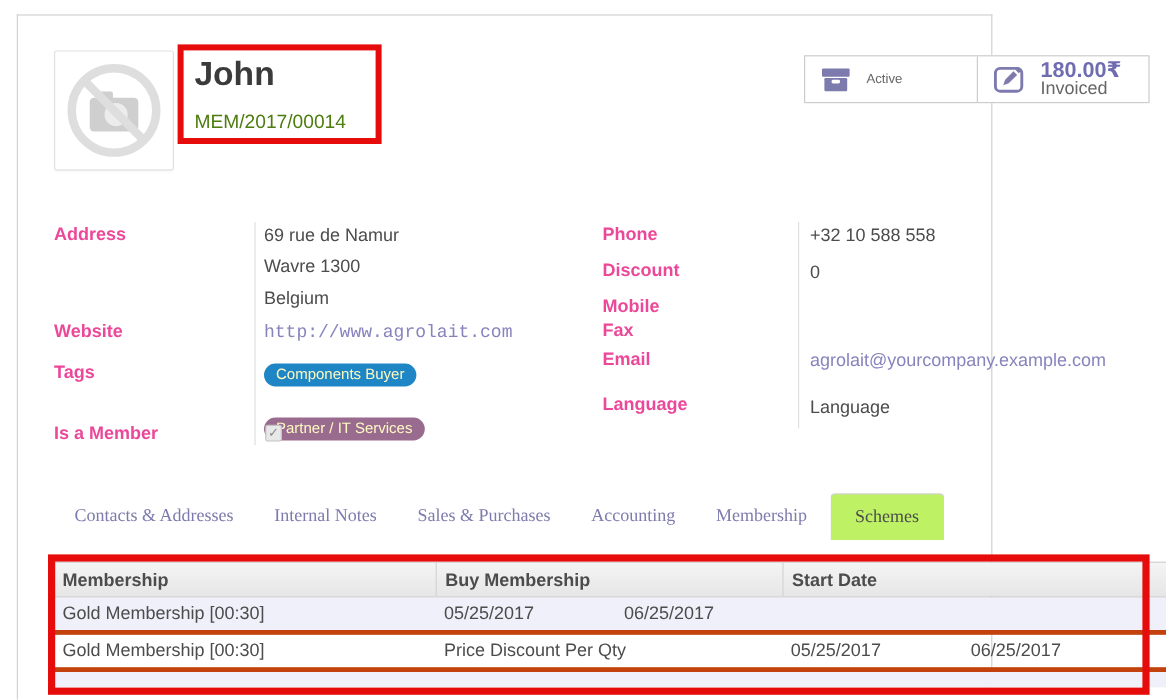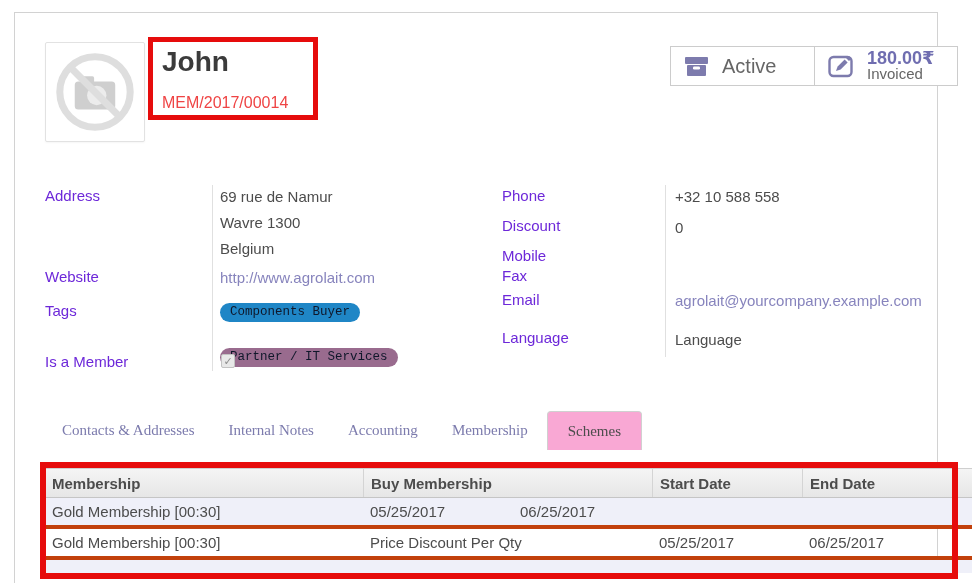--- a/index.html
+++ b/index.html
@@ -1,62 +1,62 @@
 <!DOCTYPE html>
 <html><head>
 <meta charset="utf-8">
 <style>
   * { margin:0; padding:0; box-sizing:border-box; }
   html,body { width:972px; height:583px; background:#fff; overflow:hidden;
     font-family:"Liberation Sans","DejaVu Sans",sans-serif; color:#4c4c4c; }
 
-  .card { position:absolute; left:14px; top:12px; width:924px; height:571px;
+  .card { position:absolute; left:14px; top:12px; width:813px; height:571px;
     background:#fff; border:1px solid #d2d2d2; border-bottom:none; }
 
   
   .photo { position:absolute; left:30px; top:29px; width:100px; height:100px;
     background:#fff; border:1px solid #e2e2e2; border-radius:2px;
     display:flex; align-items:center; justify-content:center;
     box-shadow:0 1px 2px rgba(0,0,0,.04); }
 
   
   .red-box-name { position:absolute; left:133px; top:24px; width:170px; height:83px;
     border:5px solid #e60c0c; z-index:50; pointer-events:none; }
   .red-box-table { position:absolute; left:25px; top:449px; width:918px; height:117px;
     border:6px solid #e60c0c; z-index:50; pointer-events:none; }
 
   .name { position:absolute; left:147px; top:33px; font-size:28px; font-weight:bold; color:#3b3b3b; }
-  .ref  { position:absolute; left:147px; top:81px; font-size:16px; color:#ef4444; }
+  .ref  { position:absolute; left:147px; top:81px; font-size:16px; color:#4d7c0f; }
 
   
   .stats { position:absolute; left:655px; top:33px; height:40px; display:flex;
     border:1px solid #ccc; background:#fff; }
   .stat-btn { width:143px; display:flex; align-items:center; padding-left:13px; gap:13px; cursor:pointer; }
   .stat-btn + .stat-btn { border-left:1px solid #ccc; }
-  .stat-label { font-size:20px; color:#666; }
+  .stat-label { font-size:11px; color:#666; }
   .stat-value { font-size:18px; font-weight:bold; color:#6f6db0; line-height:14px; }
   .stat-sub   { font-size:15px; color:#666; line-height:17px; }
 
   
-  .flabel { position:absolute; font-size:15px; font-weight:normal; color:#6d28d9; }
+  .flabel { position:absolute; font-size:15px; font-weight:bold; color:#ec4899; }
   .fvalue { position:absolute; font-size:15px; color:#4c4c4c; }
   .flink  { position:absolute; font-size:15px; color:#8784bd; cursor:pointer; text-decoration:none; }
   .vline  { position:absolute; width:1px; background:#e0e0e0; }
 
   .tag { position:absolute; height:19px; line-height:19px; padding:0 10px;
-    border-radius:10px; color:#0f172a; font-size:12.5px;font-family:Liberation Mono, monospace; }
+    border-radius:10px; color:#fef9c3; font-size:12.5px; }
 
   .checkbox { position:absolute; left:206px; top:341px; width:14px; height:14px;
     background:#e8e8e8; border:1px solid #c2c2c2; border-radius:2px;
     font-size:11px; line-height:12px; text-align:center; color:#8c8c8c; }
 
   
   .tabs { position:absolute; left:30px; top:398px; height:39px; display:flex; align-items:center;font-family:Liberation Serif, serif; }
   .tab { font-size:15px; color:#7c7bad; padding:0 17px; cursor:pointer; white-space:nowrap; }
-  .tab.active { color:#4c4c4c; background:#f9a8d4; height:39px; line-height:38px; padding:0 20px;
+  .tab.active { color:#4c4c4c; background:#bef264; height:39px; line-height:38px; padding:0 20px;
     border:1px solid #d0d0d0; border-bottom:none; border-radius:4px 4px 0 0; margin-left:2px; }
 
   
   .table { position:absolute; left:30px; top:455px; width:928px; }
   .thead { display:flex; height:30px; align-items:center;
     background:linear-gradient(#f4f4f4,#e6e6e6);
     border-top:1px solid #cfcfcf; border-bottom:1px solid #c5c5c5; }
   .th { font-weight:bold; font-size:15px; color:#4c4c4c; padding-left:7px; height:100%;
     display:flex; align-items:center; }
   .th + .th { border-left:1px solid #d4d4d4; }
@@ -106,21 +106,21 @@
       </span>
     </div>
   </div>
 
   <div class="flabel" style="left:30px; top:174px;">Address</div>
   <div class="fvalue" style="left:205px; top:175px;">69 rue de Namur</div>
   <div class="fvalue" style="left:205px; top:201px;">Wavre 1300</div>
   <div class="fvalue" style="left:205px; top:227px;">Belgium</div>
 
   <div class="flabel" style="left:30px; top:255px;">Website</div>
-  <a class="flink" style="left:205px; top:256px;">http://www.agrolait.com</a>
+  <a class="flink" style="left:205px; top:256px;font-family:Liberation Mono, monospace;">http://www.agrolait.com</a>
 
   <div class="flabel" style="left:30px; top:289px;">Tags</div>
   <div class="tag" style="left: 205px; top: 290px; background-color: rgb(31, 134, 198);">Components Buyer</div>
   <div class="tag" style="left: 205px; top: 305px; background-color: rgb(153, 107, 142); margin-top: 30px;">Partner / IT Services</div>
 
   <div class="flabel" style="left:30px; top:340px;">Is a Member</div>
   <div class="checkbox">✓</div>
 
   <div class="vline" style="left:197px; top:172px; height:186px;"></div>
 
@@ -140,31 +140,31 @@
   <a class="flink" style="left:660px; top:279px;">agrolait@yourcompany.example.com</a>
 
   <div class="flabel" style="left:487px; top:316px;">Language</div>
   <div class="fvalue" style="left:660px; top:318px;">Language</div>
 
   <div class="vline" style="left:650px; top:172px; height:172px;"></div>
 
   <div class="tabs">
     <div class="tab">Contacts &amp; Addresses</div>
     <div class="tab">Internal Notes</div>
+    <div class="tab">Sales &amp; Purchases</div>
     <div class="tab">Accounting</div>
     <div class="tab">Membership</div>
     <div class="tab active">Schemes</div>
   </div>
 
   <div class="table">
     <div class="thead">
       <div class="th c1">Membership</div>
       <div class="th c2">Buy Membership</div>
       <div class="th c3">Start Date</div>
-      <div class="th c4">End Date</div>
     </div>
     <div class="trow stripe">
       <div class="td c1">Gold Membership [00:30]</div>
       <div class="td c3">05/25/2017</div>
       <div class="td c4">06/25/2017</div>
     </div>
     <div class="trow">
       <div class="td c1">Gold Membership [00:30]</div>
       <div class="td c2">Price Discount Per Qty</div>
       <div class="td c3">05/25/2017</div>

